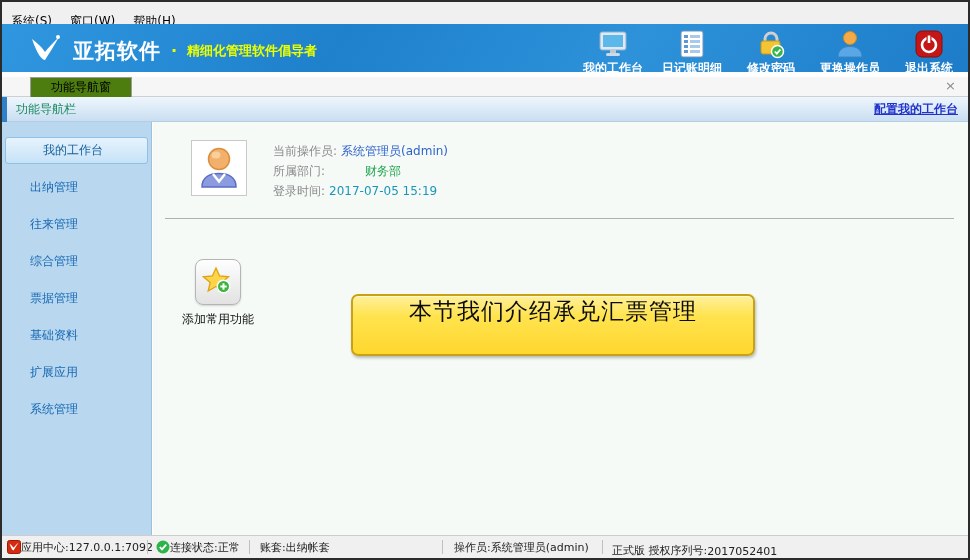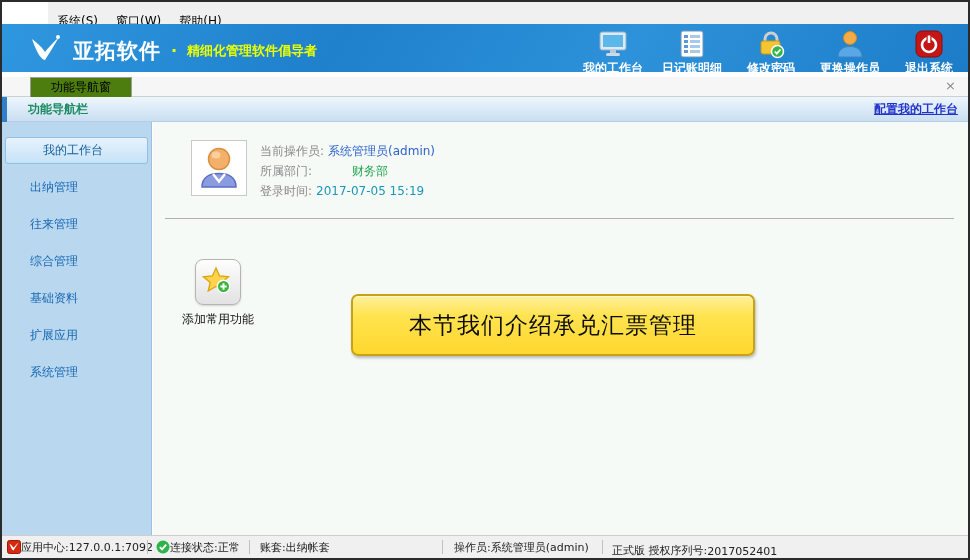--- a/index.html
+++ b/index.html
@@ -5,21 +5,21 @@
   * { box-sizing: border-box; margin: 0; padding: 0; }
   body { font-family: "DejaVu Sans", "Liberation Sans", sans-serif; background:#888; }
   .window {
     position: relative; width: 970px; height: 560px;
     border: 2px solid #2b2b2b; background:#fff; overflow: hidden;
     font-size: 12px;
   }
   
   .menubar {
     position:absolute; top:0; left:0; right:0; height:39px;
-    background:#f0f0f0; display:flex; align-items:center; color:#000;margin-left:46px;
+    background:#f0f0f0; display:flex; align-items:center; color:#000;
   }
   .menubar .mitem { padding:0 9px; cursor:default; height:100%; display:flex; align-items:center; }
   
   .header {
     position:absolute; top:22px; left:0; right:0; height:48px;
     background:linear-gradient(120deg,#2f97df 0%, #1f80cc 35%, #2d92da 65%, #1d7cc8 100%);
   }
   .brand { position:absolute; left:26px; top:9px; display:flex; align-items:center; gap:9px; }
   .brand-name { color:#fff; font-size:21px; font-weight:bold; letter-spacing:1px; }
   .brand-sep { color:#eaff00; font-size:16px; font-weight:bold; margin:0 1px; }
@@ -39,39 +39,39 @@
     display:flex; align-items:center; justify-content:center; color:#000;
   }
   .tab-close { position:absolute; right:12px; top:2px; color:#8a8a8a; font-size:13px; line-height:14px; cursor:pointer; }
   
   .cheader {
     position:absolute; top:95px; left:0; right:0; height:25px;
     background:linear-gradient(#eef6fd,#c9def1); border-bottom:1px solid #b4cde2;
     display:flex; align-items:center;
   }
   .cheader .accent { width:5px; height:25px; background:#2f80c8; margin-right:9px; }
-  .cheader .ctitle { color:#1b8a5f; font-weight:bold;margin-left:12px; }
+  .cheader .ctitle { color:#1b8a5f; font-weight:normal; }
   .cheader .clink { margin-left:auto; margin-right:10px; color:#2233cc; font-weight:bold; text-decoration:underline; cursor:pointer;padding-left:24px; }
   
   .sidebar {
     position:absolute; top:120px; left:0; bottom:23px; width:150px;
     background:#b9d8ef; border-right:1px solid #9cc0dd; padding-top:10px;
   }
   .side-item {
     height:37px; display:flex; align-items:center; padding-left:28px;
     color:#1767b3; cursor:pointer;
   }
   .side-item.selected {
     padding-left:0; margin:0 3px; height:27px; margin-top:5px; margin-bottom:5px;
     background:linear-gradient(#e7f3fd,#c6e2f7); border:1px solid #8fc0e5; border-radius:3px;
     color:#14609c; padding-left:37px;
   }
   
   .main { position:absolute; top:120px; left:151px; right:0; bottom:23px; background:#f5faf7; }
-  .op-panel { position:absolute; left:38px; top:18px; display:flex; gap:13px; }
+  .op-panel { position:absolute; left:38px; top:18px; display:flex; gap:26px; }
   .avatar-box {
     width:56px; height:56px; background:#fff; border:1px solid #c9c9c9;
     display:flex; align-items:center; justify-content:center;
   }
   .op-rows { padding-top:1px; }
   .op-row { height:20px; display:flex; align-items:center; }
   .op-label { color:#8a8a8a; margin-right:4px; }
   .v-blue { color:#2e63cc; }
   .v-green { color:#1fa34c;margin-left:36px; }
   .v-teal { color:#1b96b8; }
@@ -81,21 +81,21 @@
     background:linear-gradient(#fefefe,#e2e2e2); border:1px solid #b5b5b5; border-radius:8px;
     display:flex; align-items:center; justify-content:center; cursor:pointer;
     box-shadow:0 1px 2px rgba(0,0,0,.15);
   }
   .fav-label { position:absolute; left:12px; top:189px; width:106px; text-align:center; color:#111; }
   .banner {
     position:absolute; left:198px; top:172px; width:404px; height:62px;
     background:linear-gradient(#fff09a 0%, #ffe34e 35%, #ffd72e 100%);
     border:2px solid #c8a216; border-radius:7px;
     box-shadow:inset 0 1px 0 #fff8c8, 1px 2px 3px rgba(0,0,0,.25);
-    display:flex; align-items:center; justify-content:center;
+    display:flex; justify-content:center;
   }
   .banner-text { font-family:"DejaVu Serif","Liberation Serif",serif; font-size:23px; color:#0c0c0c; letter-spacing:1px; }
   
   .statusbar {
     position:absolute; bottom:0; left:0; right:0; height:23px;
     background:#f0f0f0; border-top:1px solid #cdcdcd; font-size:11px; color:#222;
   }
   .sgroup { position:absolute; top:0; height:22px; display:flex; align-items:center; white-space:nowrap; }
   .ssep { position:absolute; top:4px; width:1px; height:14px; background:#c0c0c0; }
   .g-app { left:5px; } .g-conn { left:154px; } .g-acct { left:258px; } .g-op { left:452px; } .g-lic { left:610px;align-items:flex-end; }
@@ -196,20 +196,21 @@
     <span class="accent"></span>
     <span class="ctitle">功能导航栏</span>
     <span class="clink">配置我的工作台</span>
   </div>
 
   <div class="sidebar">
     <div class="side-item selected">我的工作台</div>
     <div class="side-item">出纳管理</div>
     <div class="side-item">往来管理</div>
     <div class="side-item">综合管理</div>
+    <div class="side-item">票据管理</div>
     <div class="side-item">基础资料</div>
     <div class="side-item">扩展应用</div>
     <div class="side-item">系统管理</div>
   </div>
 
   <div class="main">
     <div class="op-panel">
       <div class="avatar-box">
         <svg width="46" height="46" viewBox="0 0 46 46">
           <circle cx="23" cy="14" r="10.5" fill="#f3b06a" stroke="#d9903f" stroke-width="1.5"></circle>

